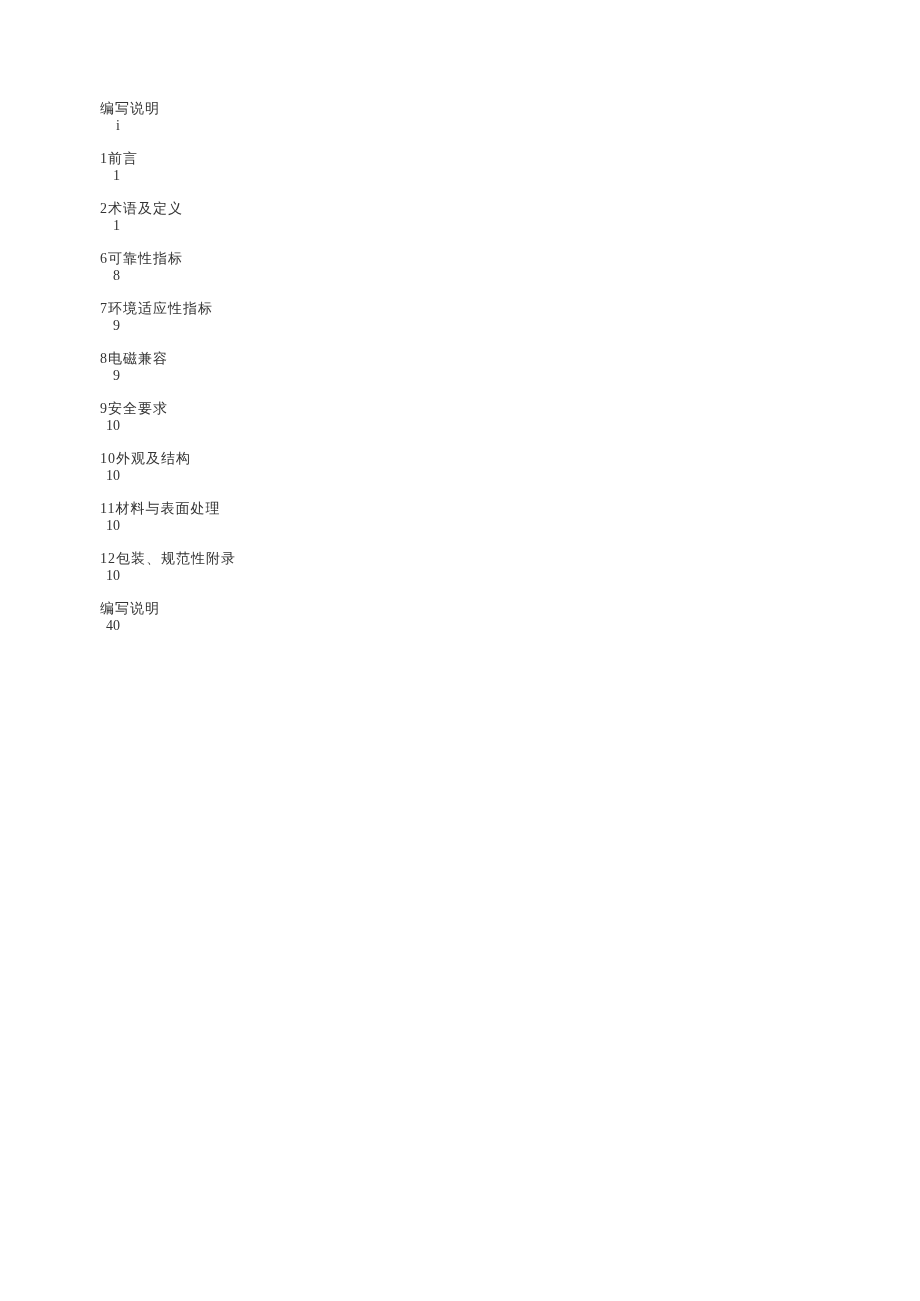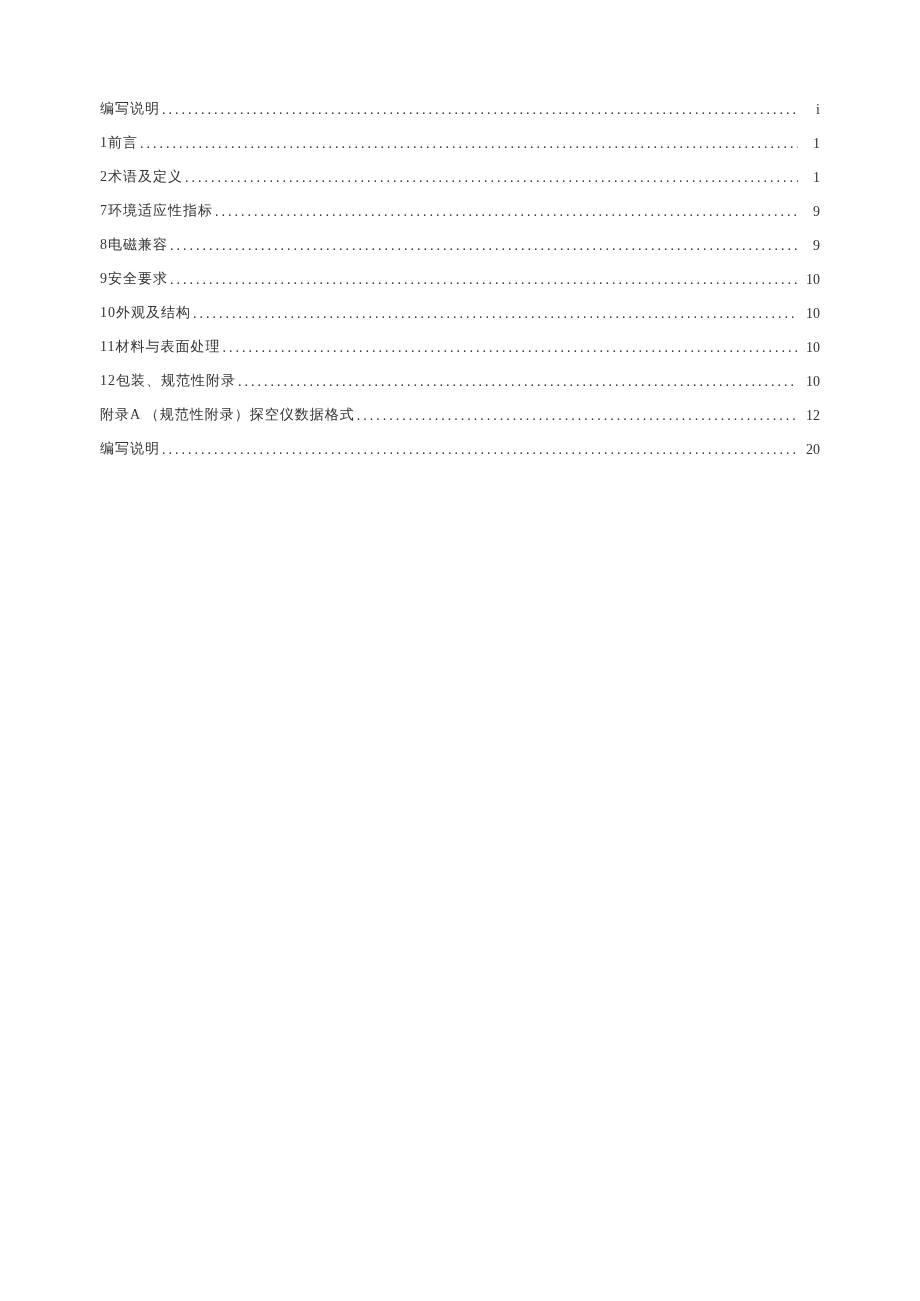--- a/index.html
+++ b/index.html
@@ -14,23 +14,24 @@
       font-family: "SimSun", "宋体", serif;
       font-size: 14px;
       color: #333333;
       padding: 100px 100px 0 100px;
     }
     .toc {
       width: 100%;
     }
     .toc-entry {
       display: flex;
-      align-items: flex-end;
+      align-items: flex-start;
       margin-bottom: 16px;
       white-space: nowrap;
+      flex-direction: column;
     }
     .toc-label {
       flex-shrink: 0;
       letter-spacing: 1px;
     }
     .toc-dots {
       flex: 1;
       overflow: hidden;
       position: relative;
       height: 1em;
@@ -63,20 +64,25 @@
     <span class="toc-label">1前言</span>
     <span class="toc-dots"></span>
     <span class="toc-page">1</span>
   </div>
   <div class="toc-entry">
     <span class="toc-label">2术语及定义</span>
     <span class="toc-dots"></span>
     <span class="toc-page">1</span>
   </div>
   <div class="toc-entry">
+    <span class="toc-label">6可靠性指标</span>
+    <span class="toc-dots"></span>
+    <span class="toc-page">8</span>
+  </div>
+  <div class="toc-entry">
     <span class="toc-label">7环境适应性指标</span>
     <span class="toc-dots"></span>
     <span class="toc-page">9</span>
   </div>
   <div class="toc-entry">
     <span class="toc-label">8电磁兼容</span>
     <span class="toc-dots"></span>
     <span class="toc-page">9</span>
   </div>
   <div class="toc-entry">
@@ -93,22 +99,17 @@
     <span class="toc-label">11材料与表面处理</span>
     <span class="toc-dots"></span>
     <span class="toc-page">10</span>
   </div>
   <div class="toc-entry">
     <span class="toc-label">12包装、规范性附录</span>
     <span class="toc-dots"></span>
     <span class="toc-page">10</span>
   </div>
   <div class="toc-entry">
-    <span class="toc-label">附录A （规范性附录）探空仪数据格式</span>
-    <span class="toc-dots"></span>
-    <span class="toc-page">12</span>
-  </div>
-  <div class="toc-entry">
     <span class="toc-label">编写说明</span>
     <span class="toc-dots"></span>
-    <span class="toc-page">20</span>
+    <span class="toc-page">40</span>
   </div>
 </div>
 
 </body></html>

